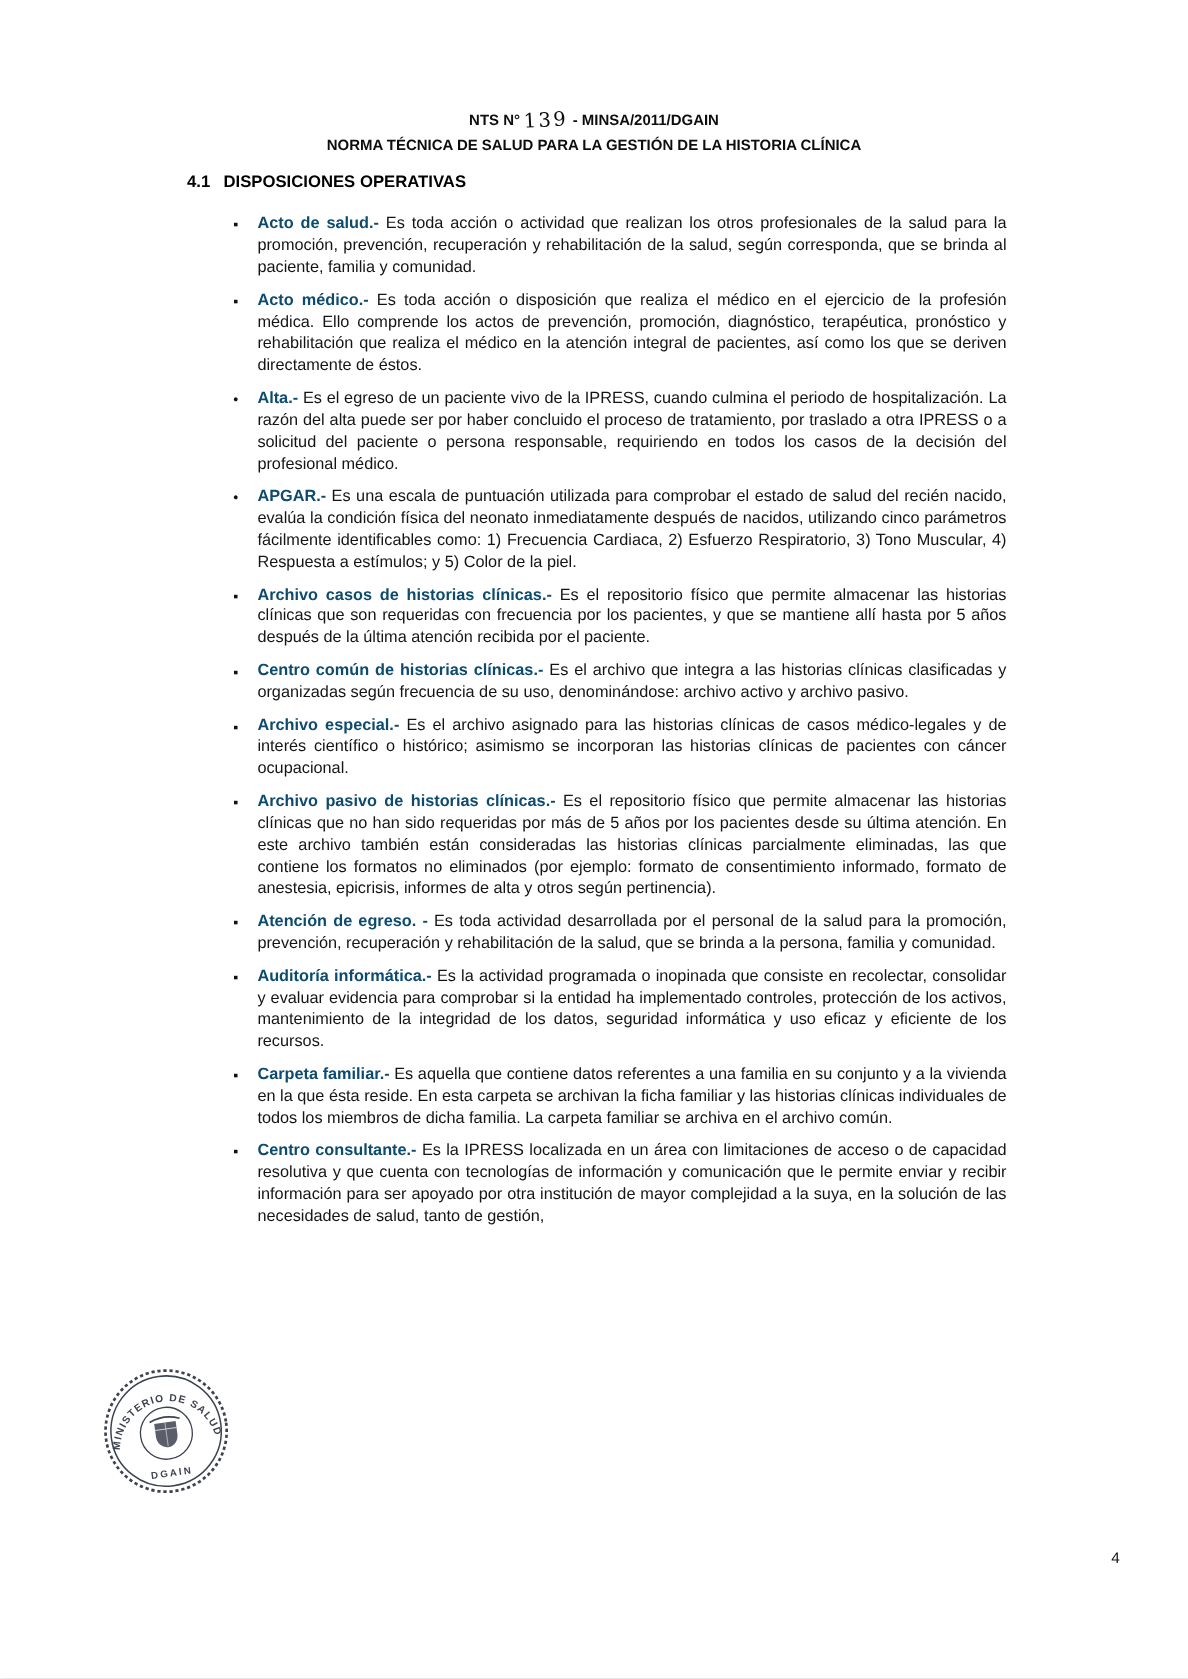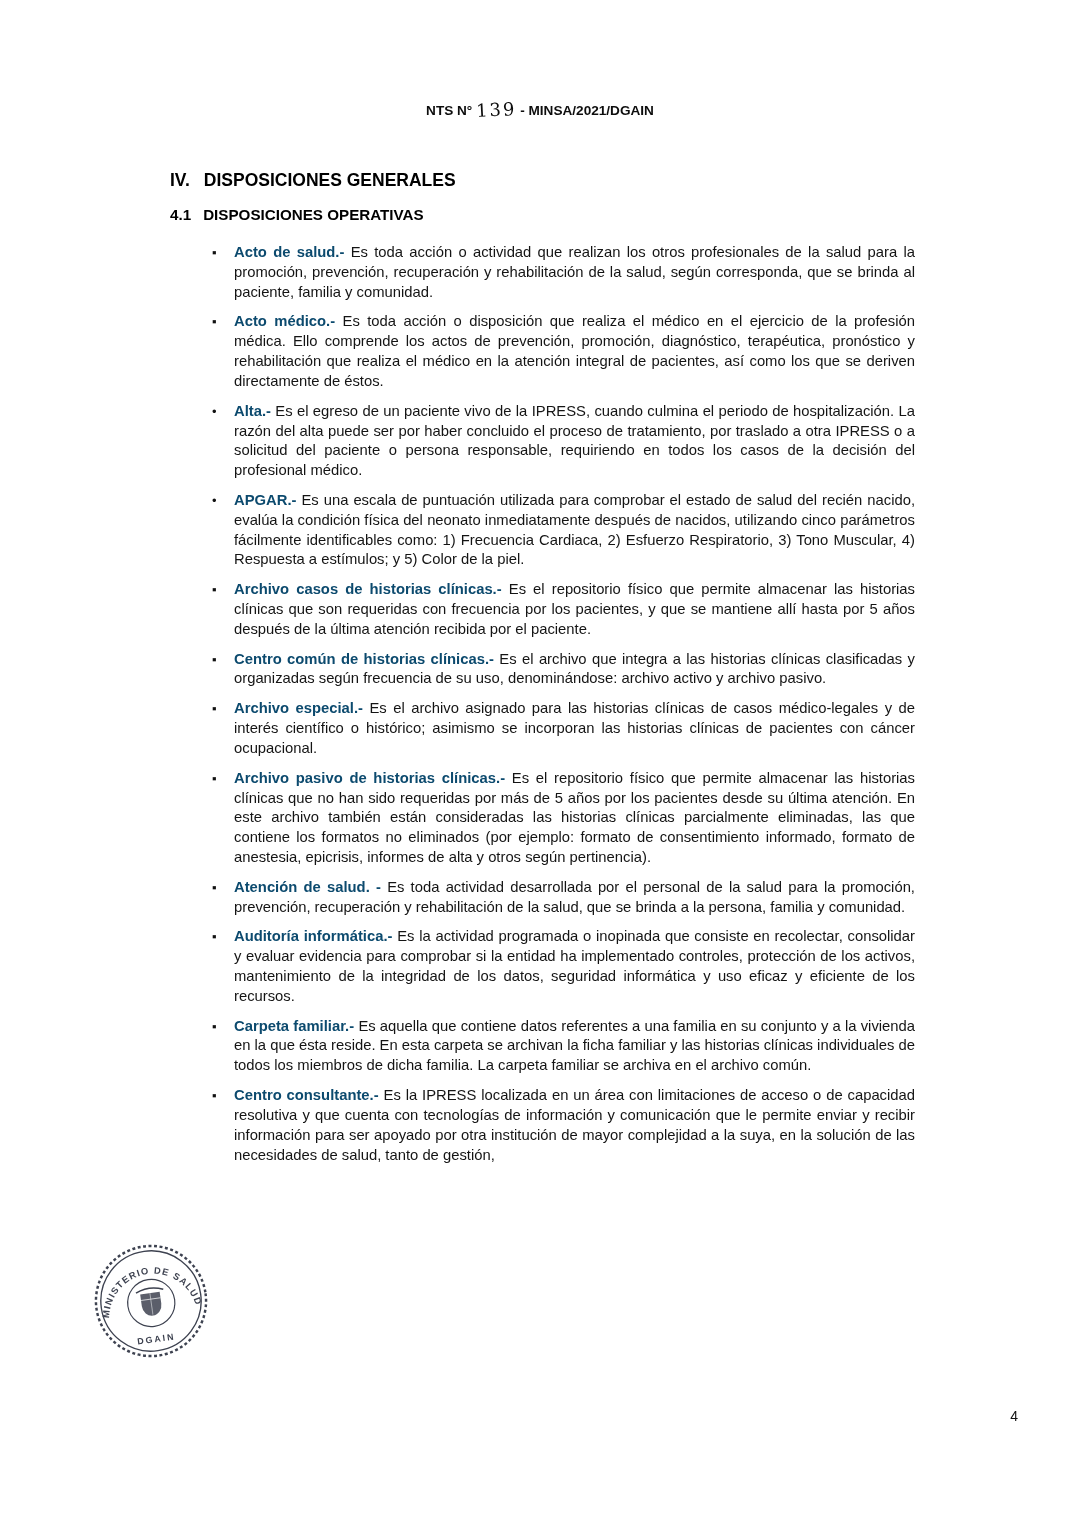--- a/index.html
+++ b/index.html
@@ -91,28 +91,25 @@
 </style>
 </head>
 <body>
 
 <div class="page">
 
   <header class="doc-header">
     <div>
       <span>NTS N°</span>
       <span class="handwritten">139</span>
-      <span>- MINSA/2021/DGAIN</span>
+      <span>- MINSA/2011/DGAIN</span>
     </div>
+    <div>NORMA TÉCNICA DE SALUD PARA LA GESTIÓN DE LA HISTORIA CLÍNICA</div>
   </header>
 
-  <div class="section-heading">
-    <span>IV.</span>
-    <span>DISPOSICIONES GENERALES</span>
-  </div>
 
   <div class="subsection-heading">
     <span>4.1</span>
     <span>DISPOSICIONES OPERATIVAS</span>
   </div>
 
   <div class="definitions">
     <div class="def-item">
       <span class="bullet">▪</span>
       <span class="def-body"><b>Acto de salud.-</b> <span>Es toda acción o actividad que realizan los otros profesionales de la salud para la promoción, prevención, recuperación y rehabilitación de la salud, según corresponda, que se brinda al paciente, familia y comunidad.</span></span>
@@ -148,21 +145,21 @@
       <span class="def-body"><b>Archivo especial.-</b> <span>Es el archivo asignado para las historias clínicas de casos médico-legales y de interés científico o histórico; asimismo se incorporan las historias clínicas de pacientes con cáncer ocupacional.</span></span>
     </div>
 
     <div class="def-item">
       <span class="bullet">▪</span>
       <span class="def-body"><b>Archivo pasivo de historias clínicas.-</b> <span>Es el repositorio físico que permite almacenar las historias clínicas que no han sido requeridas por más de 5 años por los pacientes desde su última atención. En este archivo también están consideradas las historias clínicas parcialmente eliminadas, las que contiene los formatos no eliminados (por ejemplo: formato de consentimiento informado, formato de anestesia, epicrisis, informes de alta y otros según pertinencia).</span></span>
     </div>
 
     <div class="def-item">
       <span class="bullet">▪</span>
-      <span class="def-body"><b>Atención de salud. -</b> <span>Es toda actividad desarrollada por el personal de la salud para la promoción, prevención, recuperación y rehabilitación de la salud, que se brinda a la persona, familia y comunidad.</span></span>
+      <span class="def-body"><b>Atención de egreso. -</b> <span>Es toda actividad desarrollada por el personal de la salud para la promoción, prevención, recuperación y rehabilitación de la salud, que se brinda a la persona, familia y comunidad.</span></span>
     </div>
 
     <div class="def-item">
       <span class="bullet">▪</span>
       <span class="def-body"><b>Auditoría informática.-</b> <span>Es la actividad programada o inopinada que consiste en recolectar, consolidar y evaluar evidencia para comprobar si la entidad ha implementado controles, protección de los activos, mantenimiento de la integridad de los datos, seguridad informática y uso eficaz y eficiente de los recursos.</span></span>
     </div>
 
     <div class="def-item">
       <span class="bullet">▪</span>
       <span class="def-body"><b>Carpeta familiar.-</b> <span>Es aquella que contiene datos referentes a una familia en su conjunto y a la vivienda en la que ésta reside. En esta carpeta se archivan la ficha familiar y las historias clínicas individuales de todos los miembros de dicha familia. La carpeta familiar se archiva en el archivo común.</span></span>

